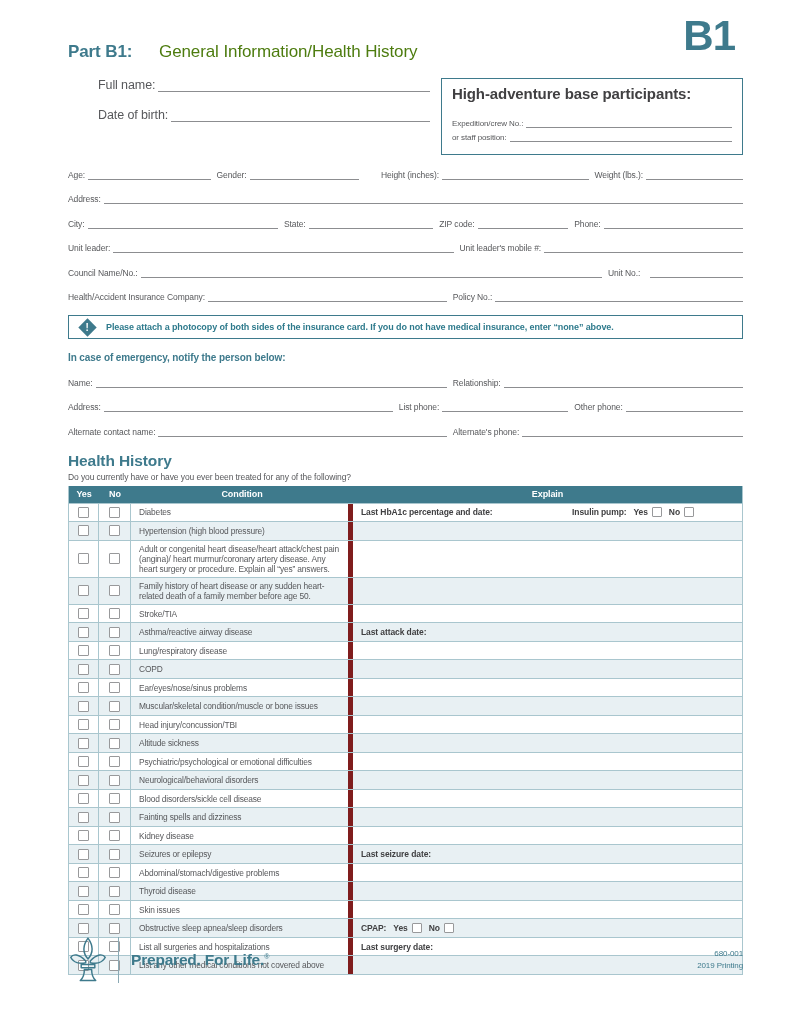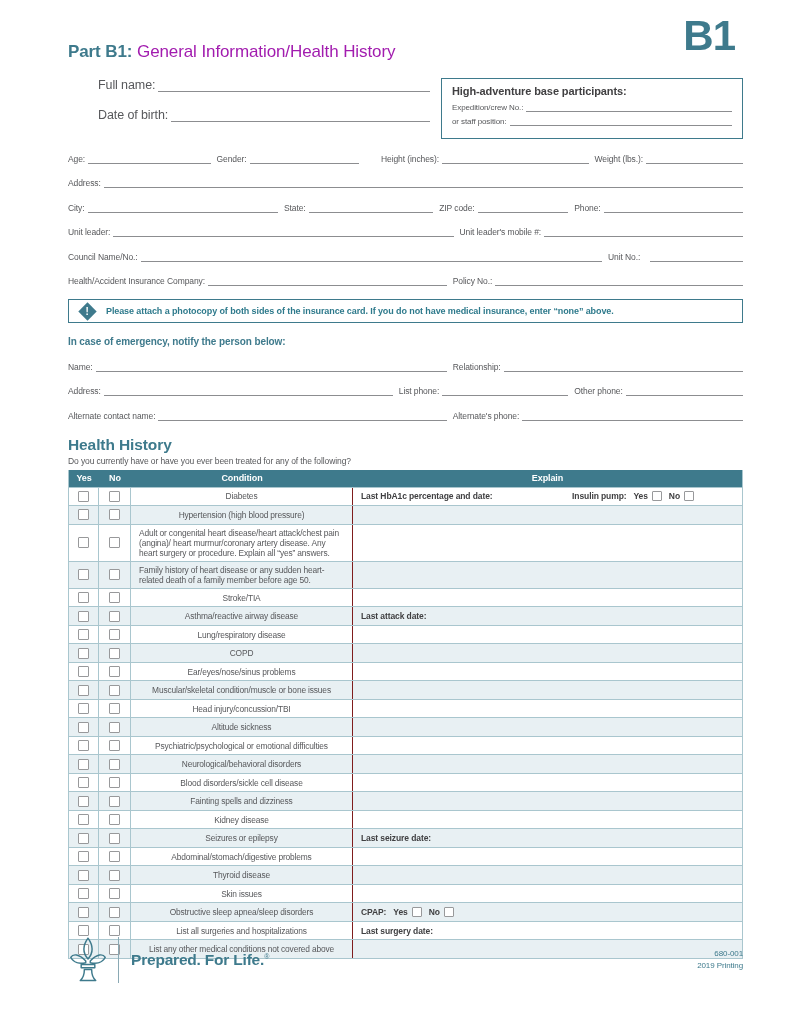--- a/index.html
+++ b/index.html
@@ -6,30 +6,30 @@
   html,body { background:#fff; }
   body { font-family:"Liberation Sans", sans-serif; color:#57585b; }
   .page { position:relative; width:791px; height:1024px; background:#fff; overflow:hidden;
           padding:0 48px 0 68px; letter-spacing:-0.1px; }
 
   
   .page-code { position:absolute; top:12px; right:56px; font-size:42px; font-weight:bold;
                color:#3e7a8c; letter-spacing:-1px; }
   .part-title { margin-top:42px; font-size:17px; }
   .part-title .lbl { color:#3e7a8c; font-weight:bold; }
-  .part-title .txt { color:#a21caf; }
+  .part-title .txt { color:#4d7c0f;margin-left:22px; }
 
   
   .top-block { display:flex; margin-top:16px; }
   .name-block { margin-left:30px; width:332px; }
   .name-block .field-row { margin-bottom:16px; }
   .name-block .flabel { font-size:12.5px; }
   .name-block .fline { height:14px; }
   .ha-box { margin-left:auto; width:302px; border:1.5px solid #3e7a8c; padding:6px 10px 8px 10px; }
-  .ha-title { font-size:11px; font-weight:bold; color:#414042; margin-bottom:5px; }
+  .ha-title { font-size:15px; font-weight:bold; color:#414042; margin-bottom:16px; }
   .ha-box .field-row { margin-bottom:4px; }
   .ha-box .flabel { font-size:8px; }
   .ha-box .fline { height:10px; }
 
   
   .field-row { display:flex; width:100%; }
   .field { display:flex; align-items:flex-end; padding-right:6px; }
   .field:last-child { padding-right:0; }
   .flabel { font-size:8.5px; color:#57585b; white-space:nowrap; padding-right:3px; }
   .fline { flex:1; border-bottom:1px solid #8c8d90; height:11px; }
@@ -52,22 +52,22 @@
   .hh-question { margin-top:2px; font-size:8.5px; color:#57585b; }
   .hh-table { margin-top:4px; border-left:1px solid #a9c6ce; border-right:1px solid #a9c6ce;
               border-bottom:1px solid #a9c6ce; }
   .hh-grid { display:grid; grid-template-columns:30px 32px 222px 1fr; }
   .hh-header { background:#3e7a8c; color:#fff; font-weight:bold; font-size:9px; height:17px; }
   .hh-header > div { display:flex; align-items:center; justify-content:center; }
   .hh-row { border-top:1px solid #a9c6ce; min-height:18.5px; background:#fff; }
   .hh-row.tint { background:#e8f0f3; }
   .cell-yes,.cell-no { display:flex; align-items:center; justify-content:center;
                        border-right:1px solid #a9c6ce; padding:3px 0; }
-  .cell-cond { border-right:1px solid #7f1d1d; padding:3px 8px 3px 8px; font-size:8.4px;
-               letter-spacing:-0.15px; line-height:1.2; display:flex; align-items:center;justify-content:center; }
+  .cell-cond { border-right:5px solid #7f1d1d; padding:3px 8px 3px 8px; font-size:8.4px;
+               letter-spacing:-0.15px; line-height:1.2; display:flex; align-items:center; }
   .cell-exp { padding:2px 8px; font-size:8.5px; display:flex; align-items:center; }
   .exp-left { display:flex; align-items:center; }
   .exp-right { margin-left:auto; padding-right:40px; display:flex; align-items:center; }
   .exp-b { font-weight:bold; color:#404042; }
   .opt { font-weight:bold; color:#404042; margin-left:7px; }
   .opt:first-child { margin-left:7px; }
   .cb { display:inline-block; width:11px; height:11px; border:1px solid #98999b; background:#fff;
         border-radius:1px; }
   .cb.small { width:10px; height:10px; margin-left:4px; }
 

